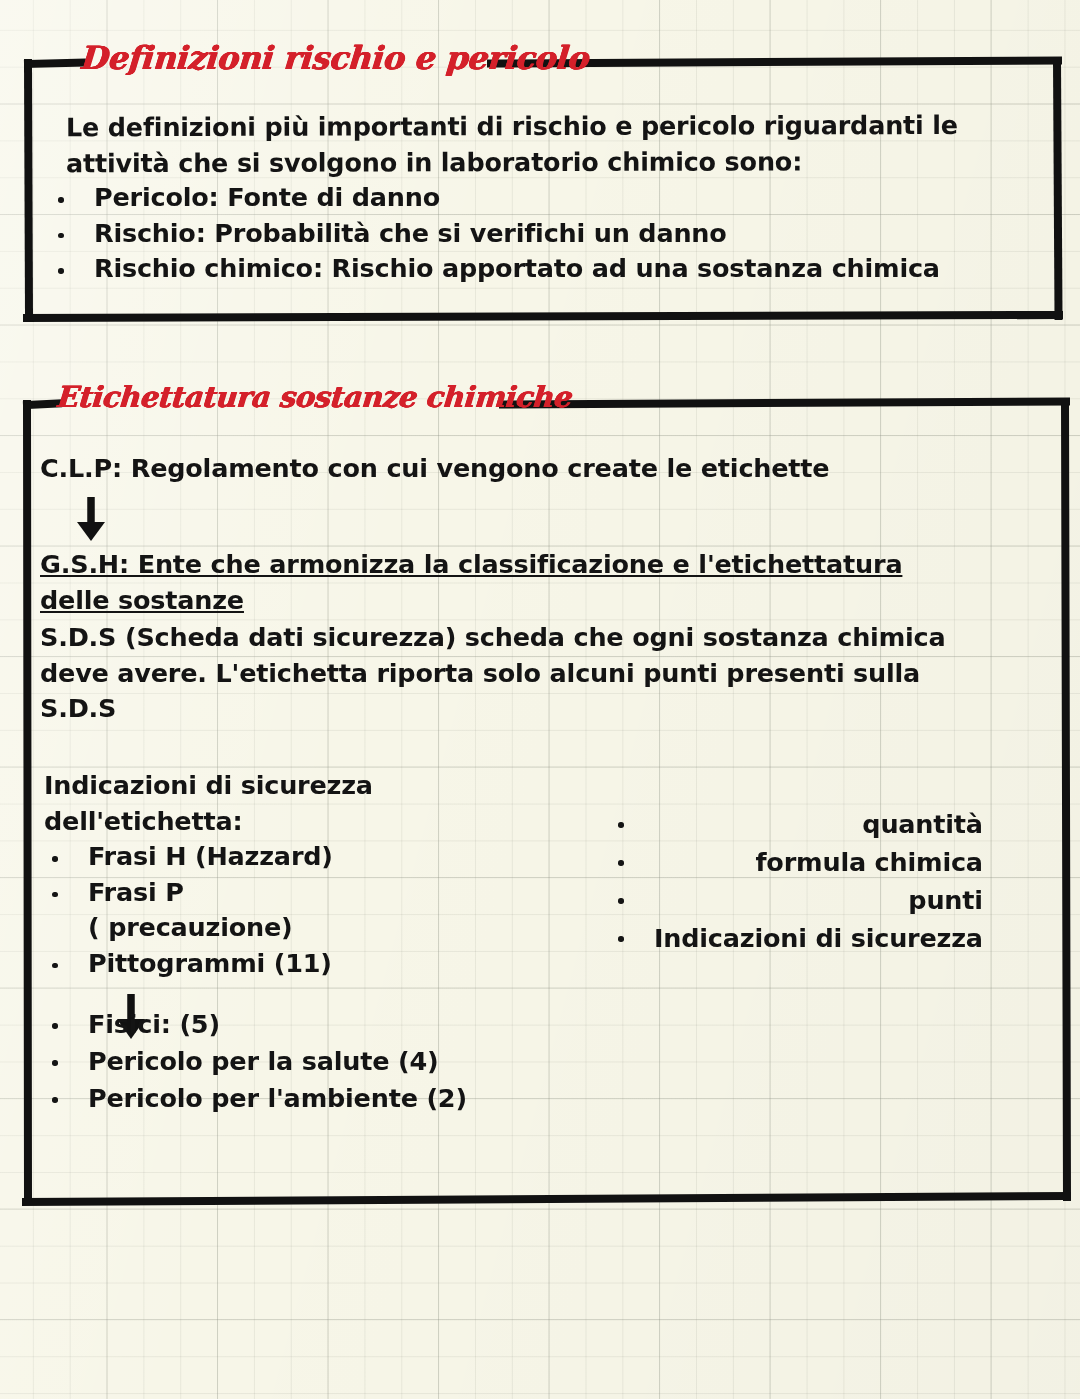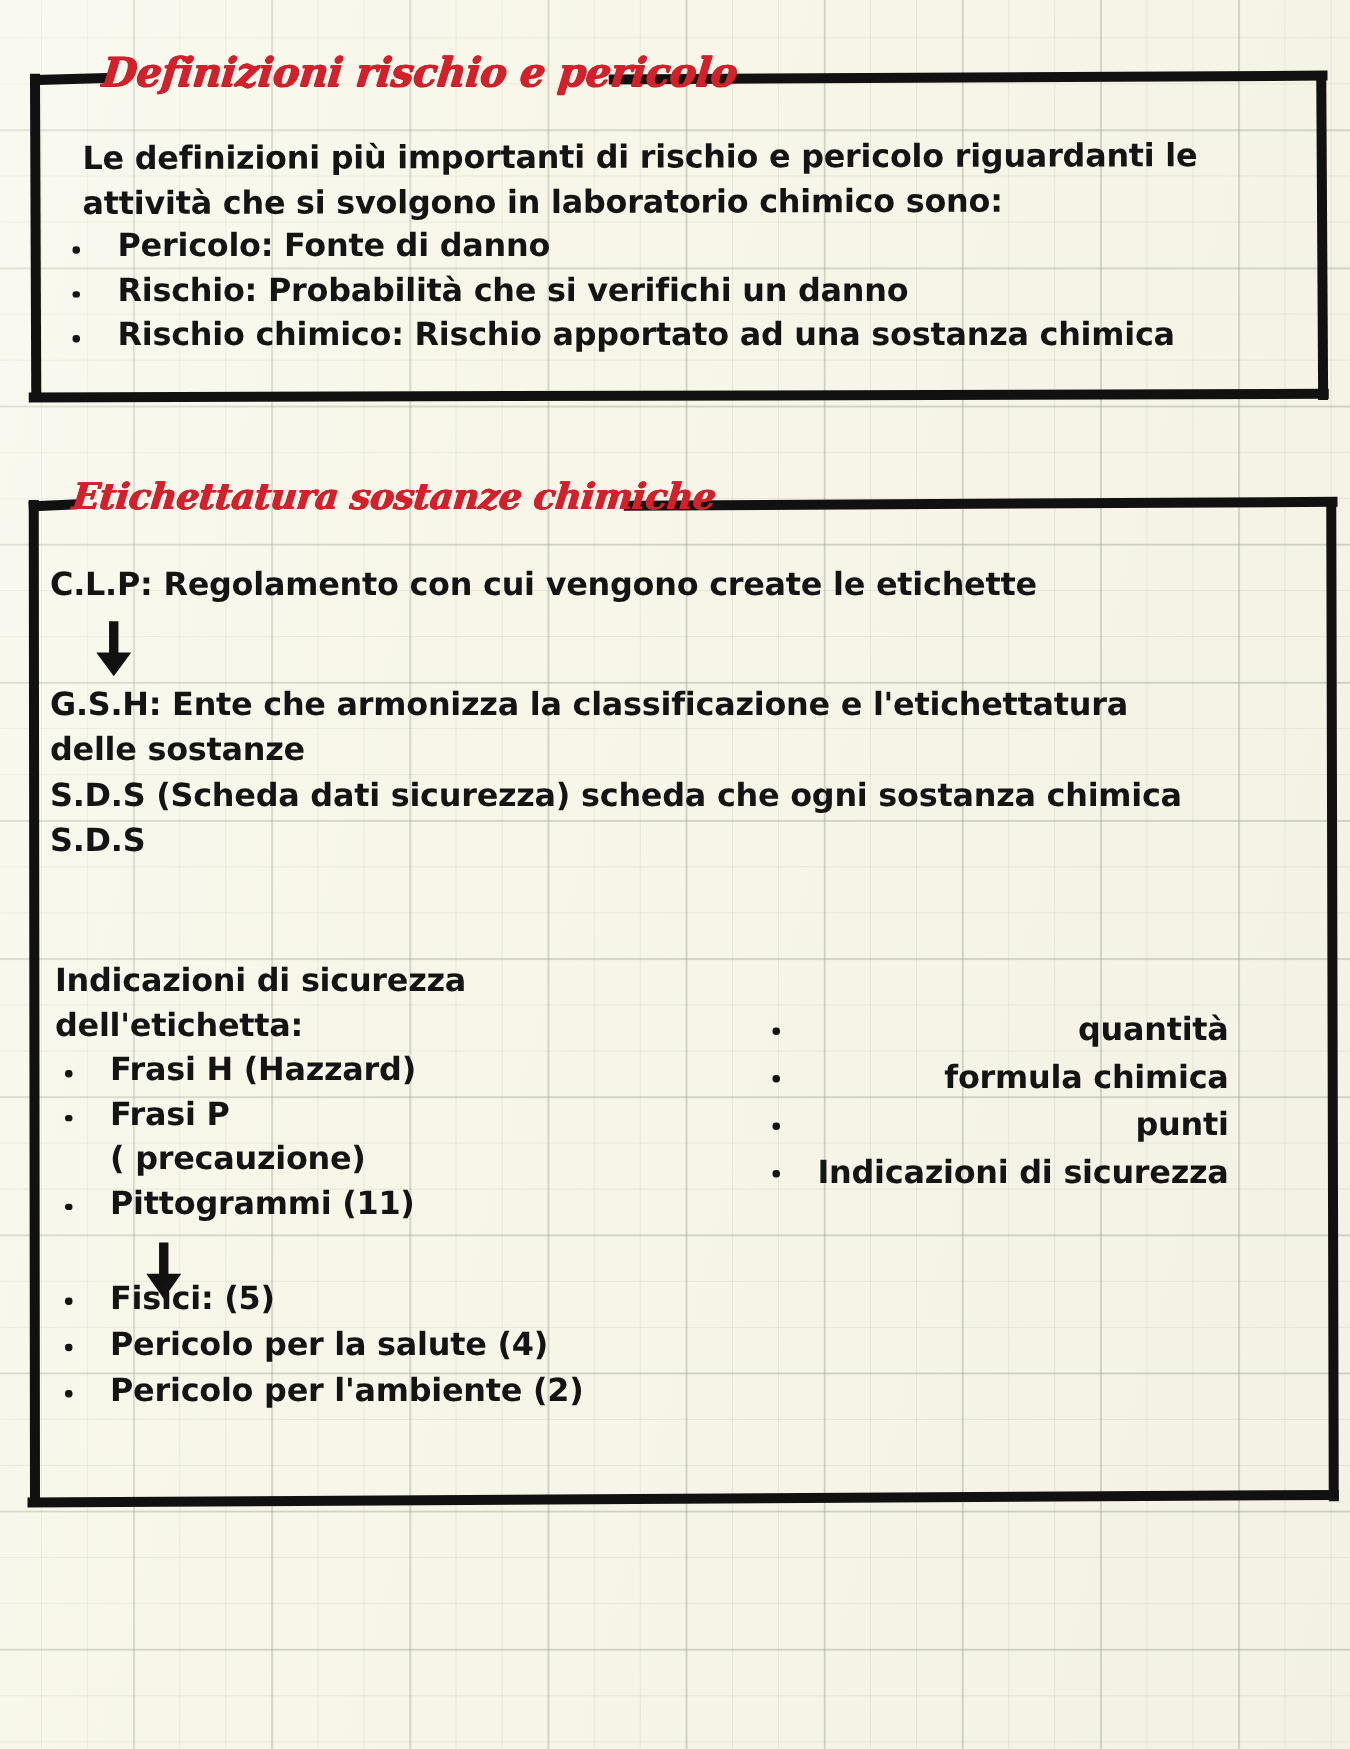--- a/index.html
+++ b/index.html
@@ -159,48 +159,49 @@
 
   <div class="box-title" style="left:40px; top:-12px; font-size:29px;">Etichettatura sostanze chimiche</div>
 
   <div class="body-text hw" style="left:22px; top:59px;">C.L.P: Regolamento con cui vengono create le etichette</div>
 
   <svg class="arrow-down" style="left:52px; top:103px;" width="42" height="48" viewBox="0 0 42 48">
     <path d="M21,2 L21,34" stroke="#111" stroke-width="7.5" stroke-linecap="butt" fill="none"></path>
     <path d="M7,27 L21,46 L35,27 Z" fill="#111"></path>
   </svg>
 
-  <div class="body-text hw" style="left:22px; top:155px;">
+  <div class="body-text hw" style="left:22px; top:155px;text-decoration:underline;">
     <div>G.S.H: Ente che armonizza la classificazione e l'etichettatura</div>
     <div>delle sostanze</div>
   </div>
 
   <div class="body-text hw" style="left:22px; top:228px;">
     <div>S.D.S (Scheda dati sicurezza) scheda che ogni sostanza chimica</div>
+    <div>deve avere. L'etichetta riporta solo alcuni punti presenti sulla</div>
     <div>S.D.S</div>
   </div>
 
   <div class="body-text hw" style="left:26px; top:376px;">
     <div>Indicazioni di sicurezza</div>
     <div>dell'etichetta:</div>
   </div>
 
   <ul class="bullets body-text hw" style="left:26px; top:447px;">
     <li class="dot">Frasi H (Hazzard)</li>
     <li class="dot">Frasi P</li>
     <li class="nobullet">( precauzione)</li>
     <li class="dot">Pittogrammi (11)</li>
   </ul>
 
   <svg class="arrow-down" style="left:92px; top:600px;" width="42" height="50" viewBox="0 0 42 50">
     <path d="M21,2 L21,34" stroke="#111" stroke-width="7.5" stroke-linecap="butt" fill="none"></path>
     <path d="M7,27 L21,47 L35,27 Z" fill="#111"></path>
   </svg>
 
-  <ul class="bullets body-text hw" style="left:26px; top:629px; line-height:37px;">
+  <ul class="bullets body-text hw" style="left:26px; top:614px; line-height:37px;">
     <li class="dot">Fisici: (5)</li>
     <li class="dot">Pericolo per la salute (4)</li>
     <li class="dot">Pericolo per l'ambiente (2)</li>
   </ul>
 
 
   <ul class="bullets body-text hw" style="left:592px; top:413px; line-height:38px;text-align:right;">
     <li class="dot">quantità</li>
     <li class="dot">formula chimica</li>
     <li class="dot">punti</li>

